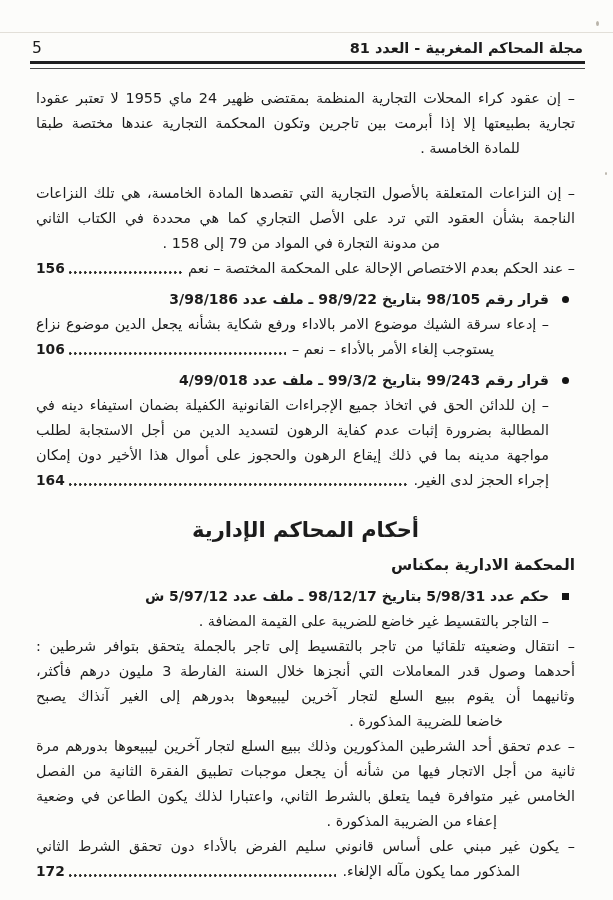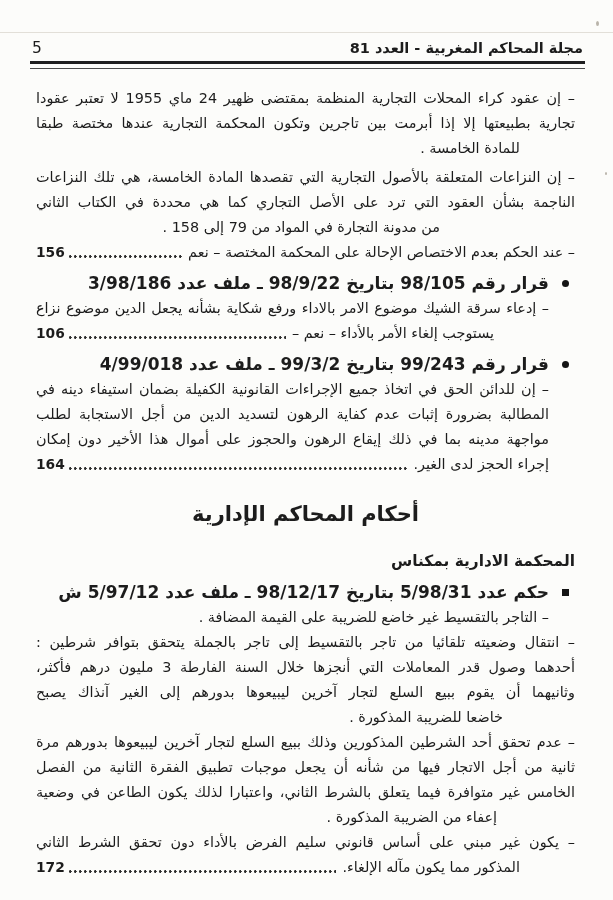--- a/index.html
+++ b/index.html
@@ -43,46 +43,46 @@
   }
   .ll{ 
     text-align:right;text-align-last:right;white-space:nowrap;overflow:hidden;
   }
   .ind55{padding-right:55px;}
   .ind72{padding-right:72px;}
   .ind78{padding-right:78px;}
   .ind88{padding-right:88px;}
   .ind135{padding-right:135px;}
 
-  .gap4{margin-top:4px;}
+  .gap4{margin-top:20px;}
   .sub{padding-right:26px;} 
 
   
-  .brow{display:flex;align-items:center;font-weight:bold;font-size:17px;
+  .brow{display:flex;align-items:center;font-weight:bold;font-size:14px;
         line-height:25px;margin-top:6px;padding-right:6px;white-space:nowrap;}
   .bullet-dot{flex:0 0 auto;width:7px;height:7px;border-radius:50%;background:#141414;margin-left:13px;}
   .bullet-sq{flex:0 0 auto;width:7px;height:7px;background:#141414;margin-left:13px;}
 
   
   .lead{display:flex;align-items:flex-end;line-height:25px;}
   .lead .lt{white-space:nowrap;flex:0 0 auto;}
   .lead .dots{
     flex:1 1 auto;height:3px;margin:0 6px 7px 4px;
     background-image:radial-gradient(circle at 1.3px 1.5px,#2e2e2e 1.15px,transparent 1.5px);
     background-size:5px 3px;background-repeat:repeat-x;
   }
   .lead .pgno{flex:0 0 auto;font-weight:bold;font-size:13.8px;direction:ltr;
               text-align:left;min-width:28px;line-height:25px;}
 
   
   .sec-heading{
     text-align:center;font-weight:bold;font-size:21px;line-height:30px;
     margin:22px 0 5px;letter-spacing:.5px;
   }
-  .court-name{font-weight:bold;font-size:15.4px;line-height:25px;margin-top:20px;}
+  .court-name{font-weight:bold;font-size:15.4px;line-height:25px;margin-top:8px;}
   .ref-line{text-align:right;white-space:nowrap;overflow:hidden;}
 </style>
 </head>
 <body>
 
 <div class="page">
   <div class="scan-hairline"></div>
   <div class="speck s1"></div>
   <div class="speck s2"></div>
 

